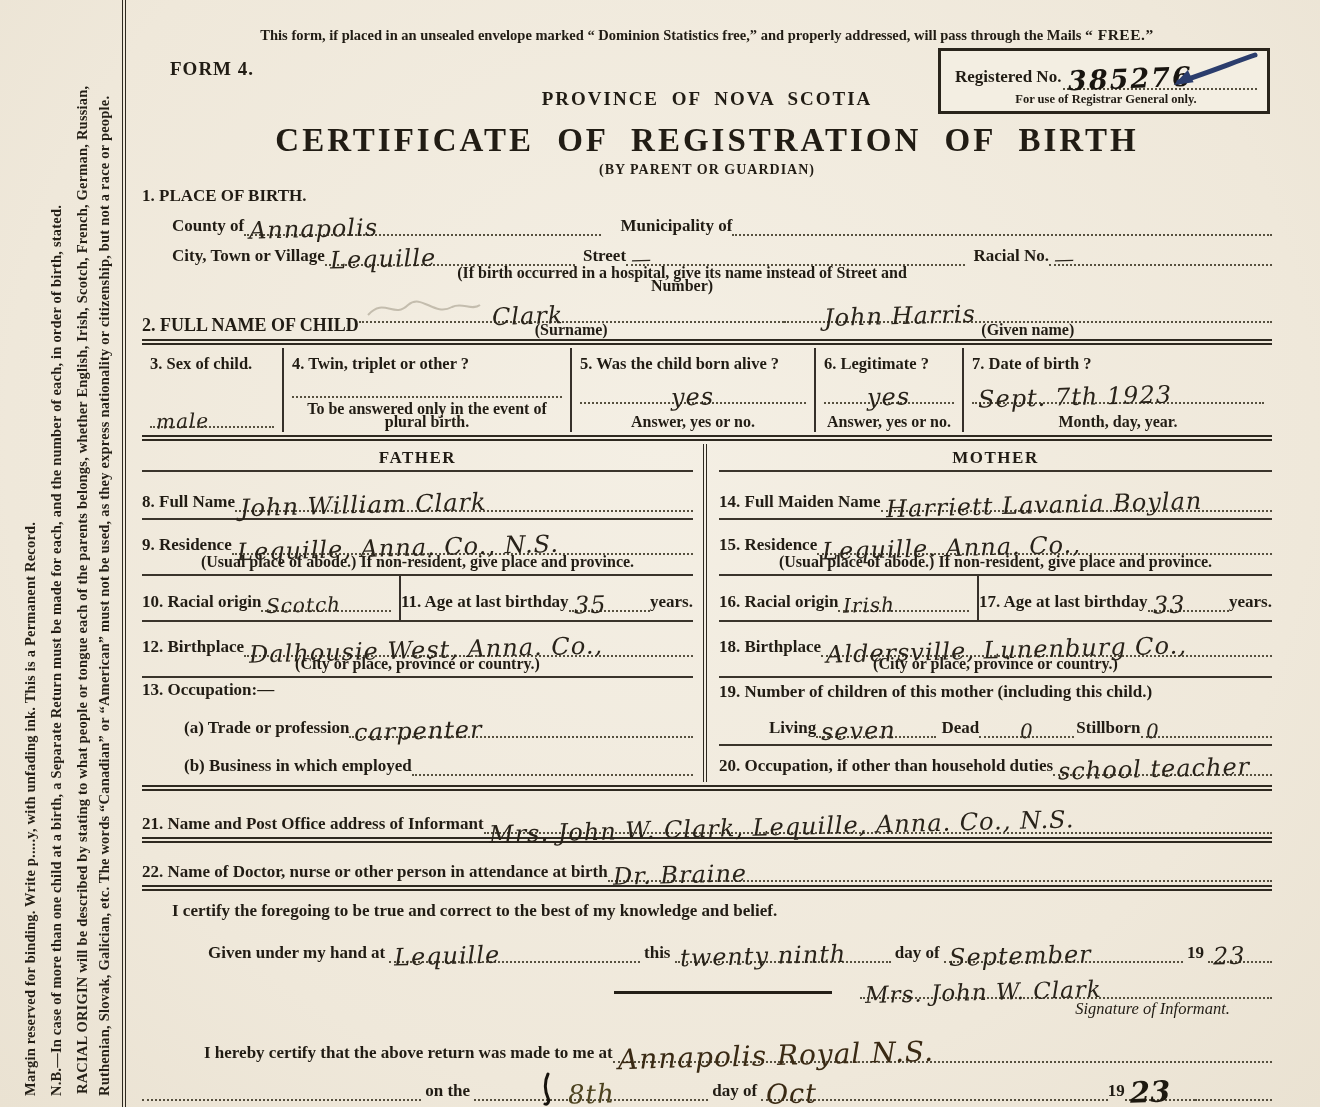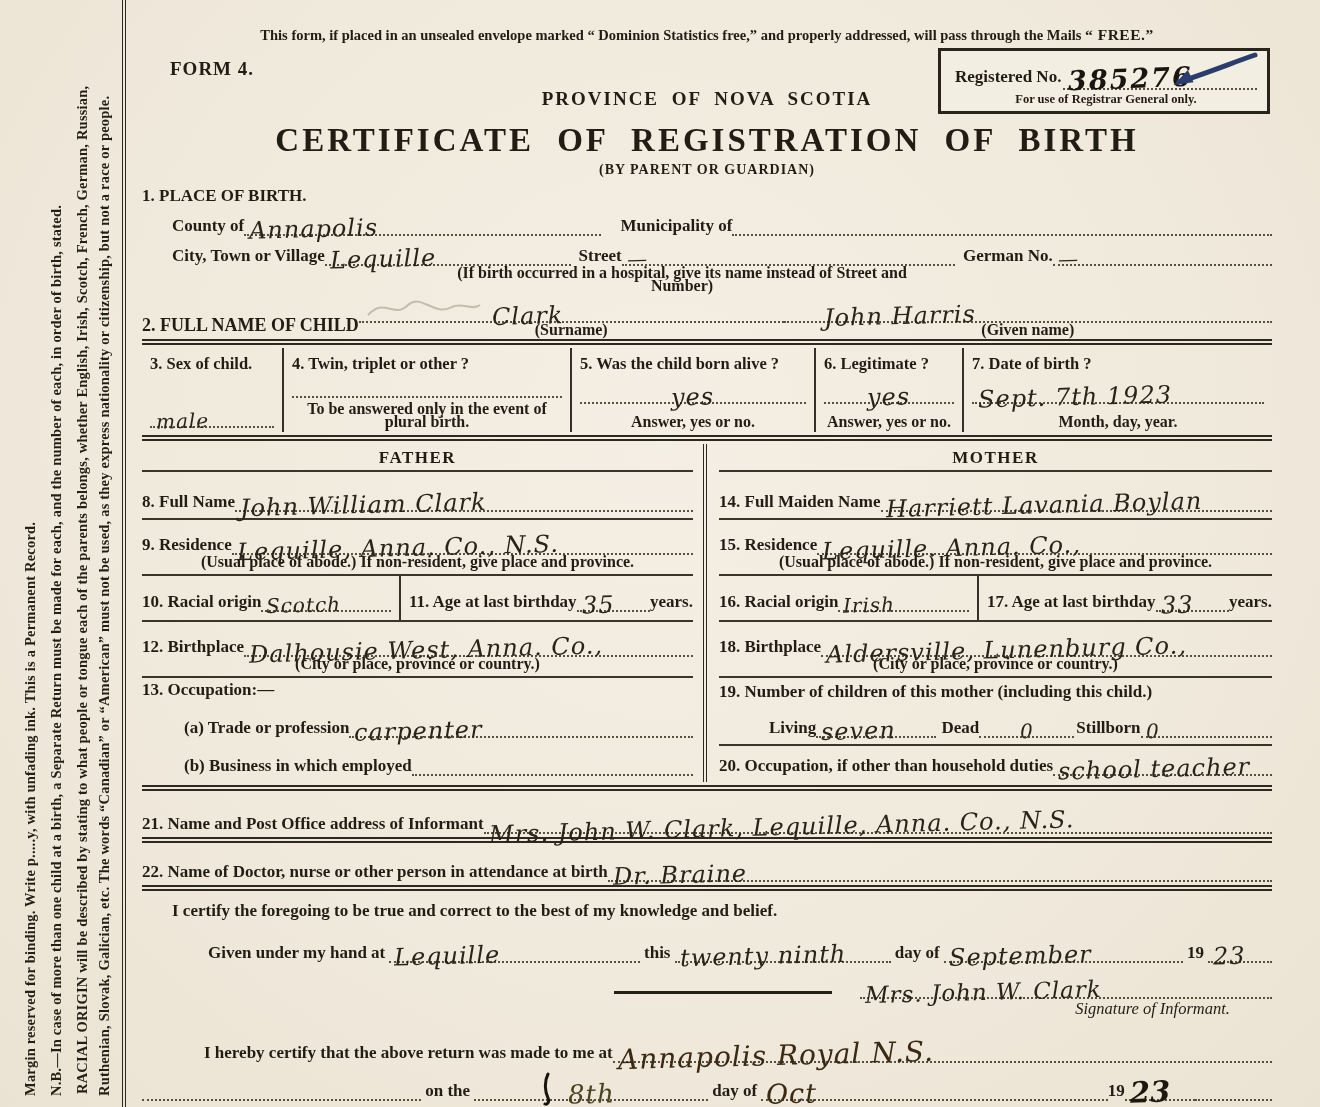--- a/index.html
+++ b/index.html
@@ -79,21 +79,21 @@
   .father-col{flex:0 0 50%;border-right:4px double #2e2920;padding-right:10px;}
   .mother-col{flex:1;padding-left:12px;}
   .parent-header{height:28px;text-align:center;font-size:17px;font-weight:bold;letter-spacing:1.5px;border-bottom:2px solid #3a342b;padding-top:4px;}
   .prow{border-bottom:2px solid #3a342b;display:flex;flex-direction:column;justify-content:flex-end;padding-bottom:6px;}
   .prow-plain{border-bottom:none;}
   .h48{height:48px;} .h56{height:56px;} .h46{height:46px;} .h104{height:104px;}
   .h68{height:68px;} .h36{height:36px;}
   .split{display:flex;align-items:stretch;height:100%;}
   .split .cell{display:flex;align-items:flex-end;padding-bottom:0;}
   .cell-l{width:47%;border-right:2px solid #36302a;padding-right:8px;}
-  .cell-r{flex:1;padding-left:8px;}
+  .cell-r{flex:1;}
   .occ-label{margin-top:2px;}
   .occ-sub{display:flex;align-items:flex-end;margin-left:42px;height:38px;}
   .children-line{display:flex;align-items:flex-end;margin-left:50px;height:38px;}
   .r21{height:40px;align-items:flex-end;}
   .r22{height:36px;align-items:flex-end;}
   
   .cert-p1{font-size:17px;font-weight:bold;margin:10px 0 0 30px;}
   .cert-given{display:flex;align-items:flex-end;height:36px;margin:6px 0 0 62px;}
   .cert-given .lbl{margin:0 4px;}
   .f-place{flex:1.05;} .f-day{flex:.9;} .f-month{flex:1.0;} .f-year{flex:0 0 64px;}
@@ -157,21 +157,21 @@
   </div>
   <div class="frow r-city">
     <span class="lbl">City, Town or Village</span>
     <span class="fill" style="flex:.62">
       <span class="hw hw-lg">Lequille</span>
     </span>
     <span class="lbl" style="margin-left:8px">Street</span>
     <span class="fill" style="flex:.85">
       <span class="hw">—</span>
     </span>
-    <span class="lbl" style="margin-left:8px">German No.</span>
+    <span class="lbl" style="margin-left:8px">Racial No.</span>
     <span class="fill" style="flex:.55">
       <span class="hw">—</span>
     </span>
   </div>
   <div class="hint street-hint">(If birth occurred in a hospital, give its name instead of Street and Number)</div>
 
   <div class="frow r-name">
     <span class="lbl" style="font-size:18px">2. FULL NAME OF CHILD</span>
     <span class="name-col" style="flex:1">
       <span class="fill">

